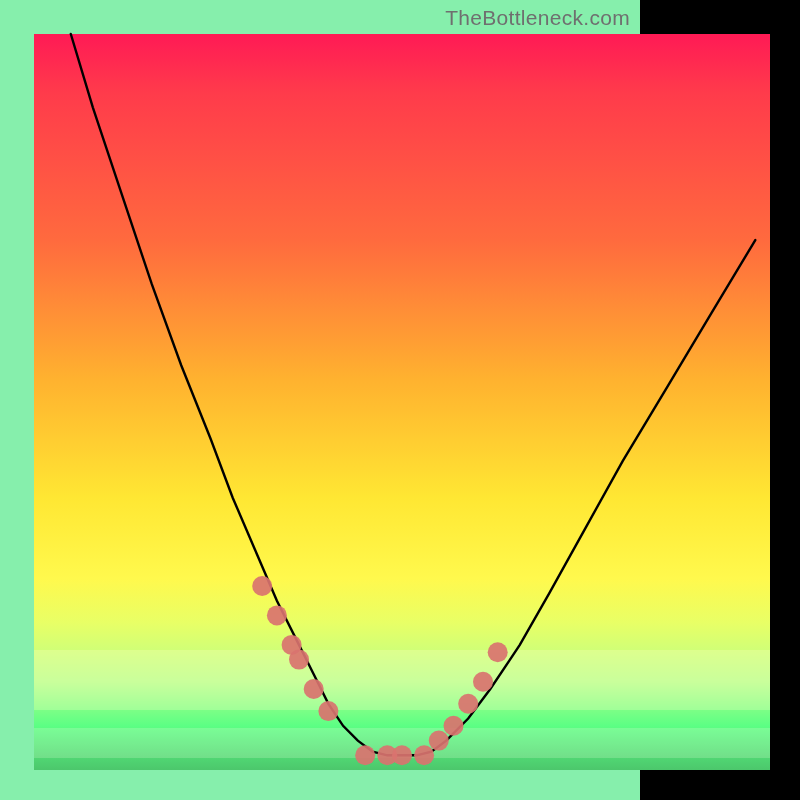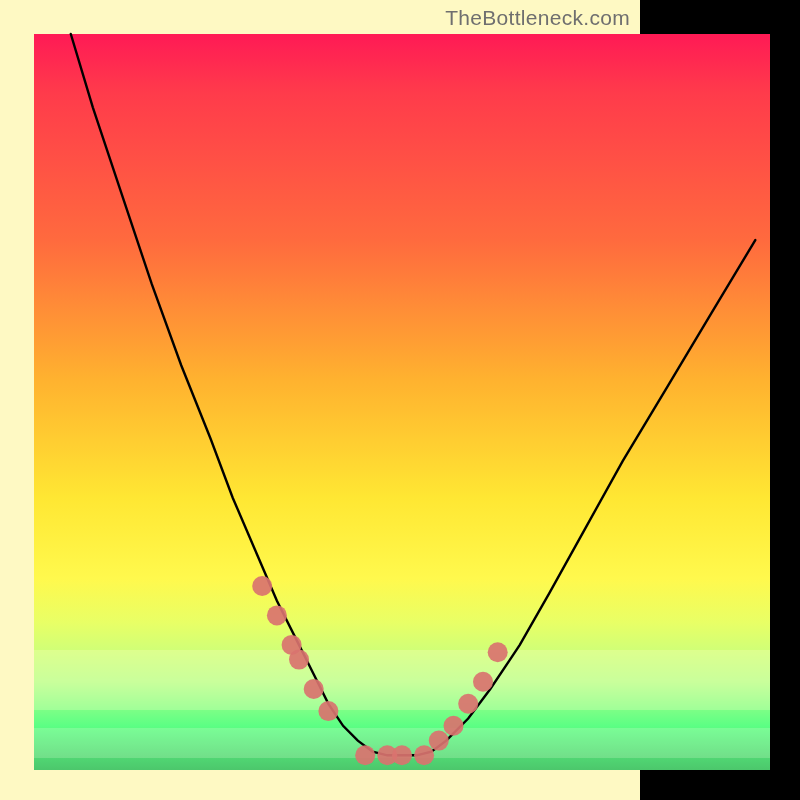--- a/index.html
+++ b/index.html
@@ -10,21 +10,21 @@
     overflow: hidden;
     background: #000;
     font-family: Arial, Helvetica, sans-serif;
   }
   .frame {
     position: absolute;
     left: 0;
     top: 0;
     width: 640px;
     height: 800px;
-    background: #fef9c3;
+    background: #86efac;
     text-align: center;
   }
   .plot {
     position: absolute;
     left: 34px;
     top: 34px;
     width: 736px;
     height: 736px;
     
     background: linear-gradient(to bottom,

